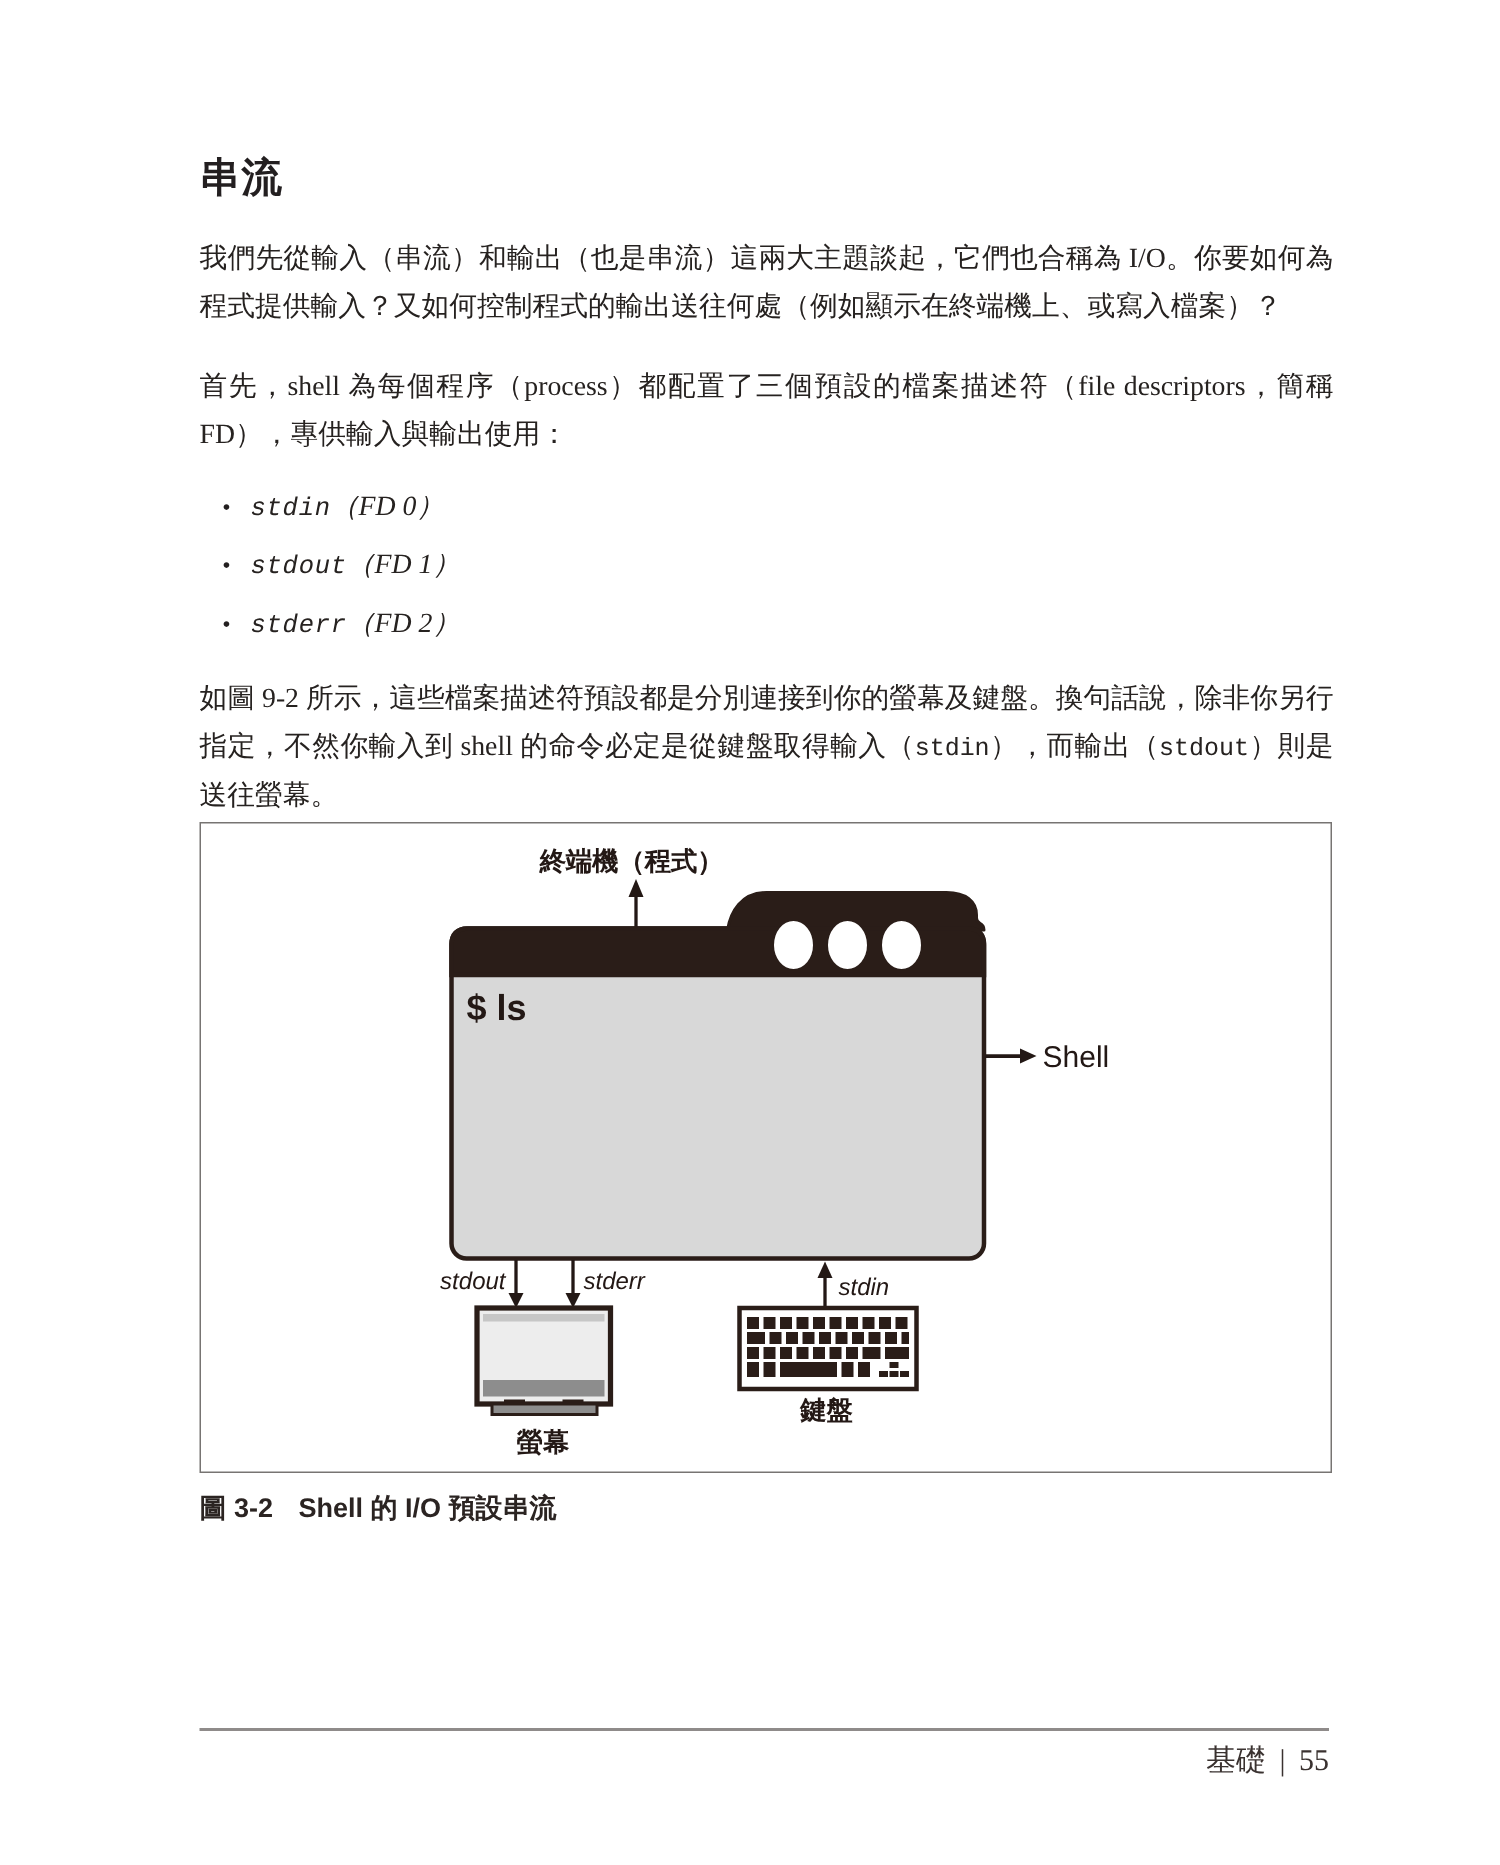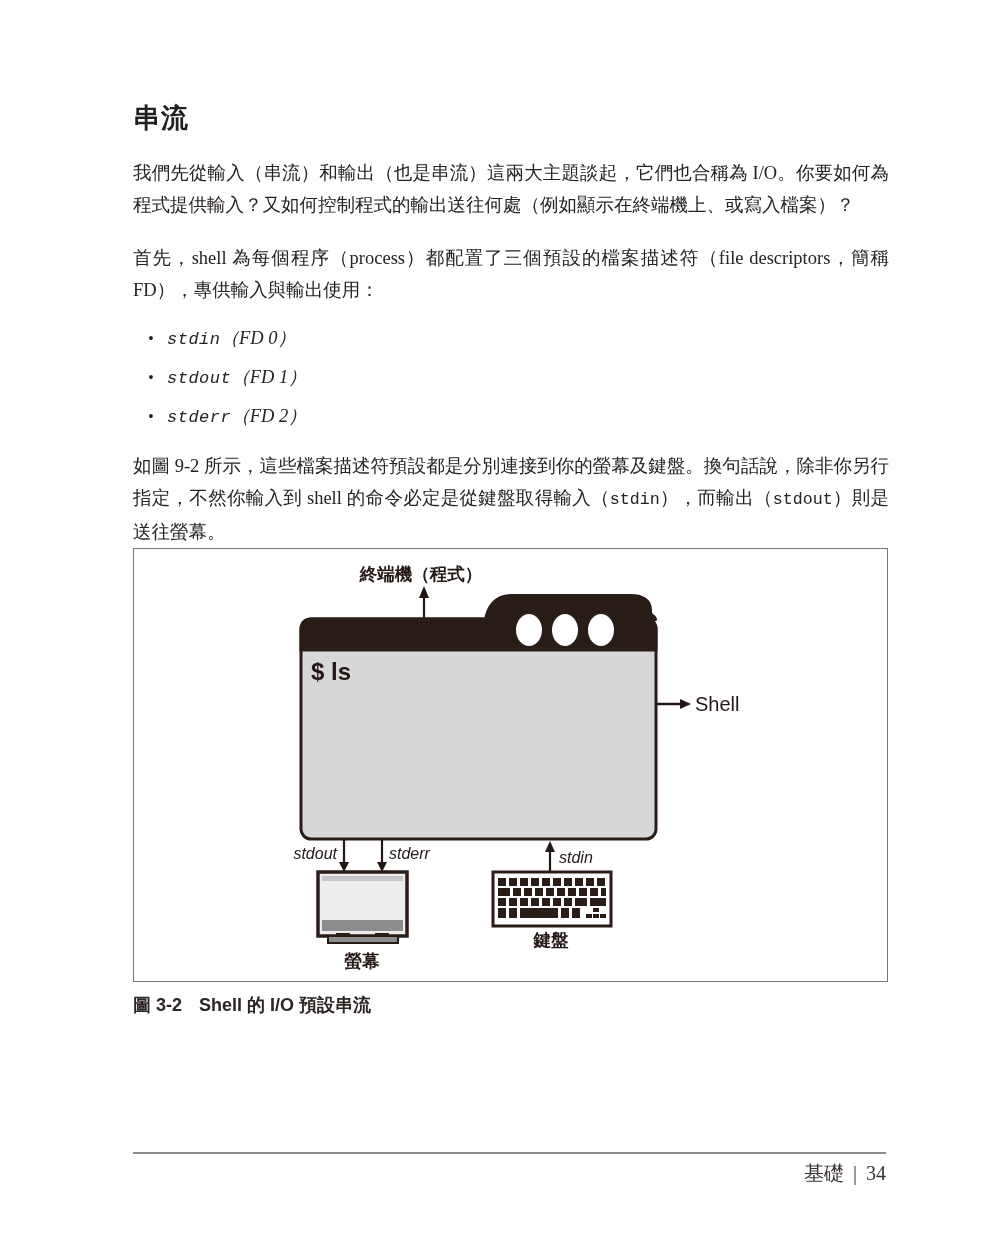--- a/index.html
+++ b/index.html
@@ -192,16 +192,16 @@
       <text class="fig-cjk" x="417" y="397" text-anchor="middle">鍵盤</text>
     </svg>
   </figure>
 
   <div class="caption">
     <span class="cap-label">圖 3-2</span><span class="cap-title">Shell 的 I/O 預設串流</span>
   </div>
 
   <div class="footer-rule"></div>
   <div class="footer-text">
-    <span>基礎</span><span class="divider">|</span><span>34</span>
+    <span>基礎</span><span class="divider">|</span><span>55</span>
   </div>
 
 </div>
 
 </body></html>

